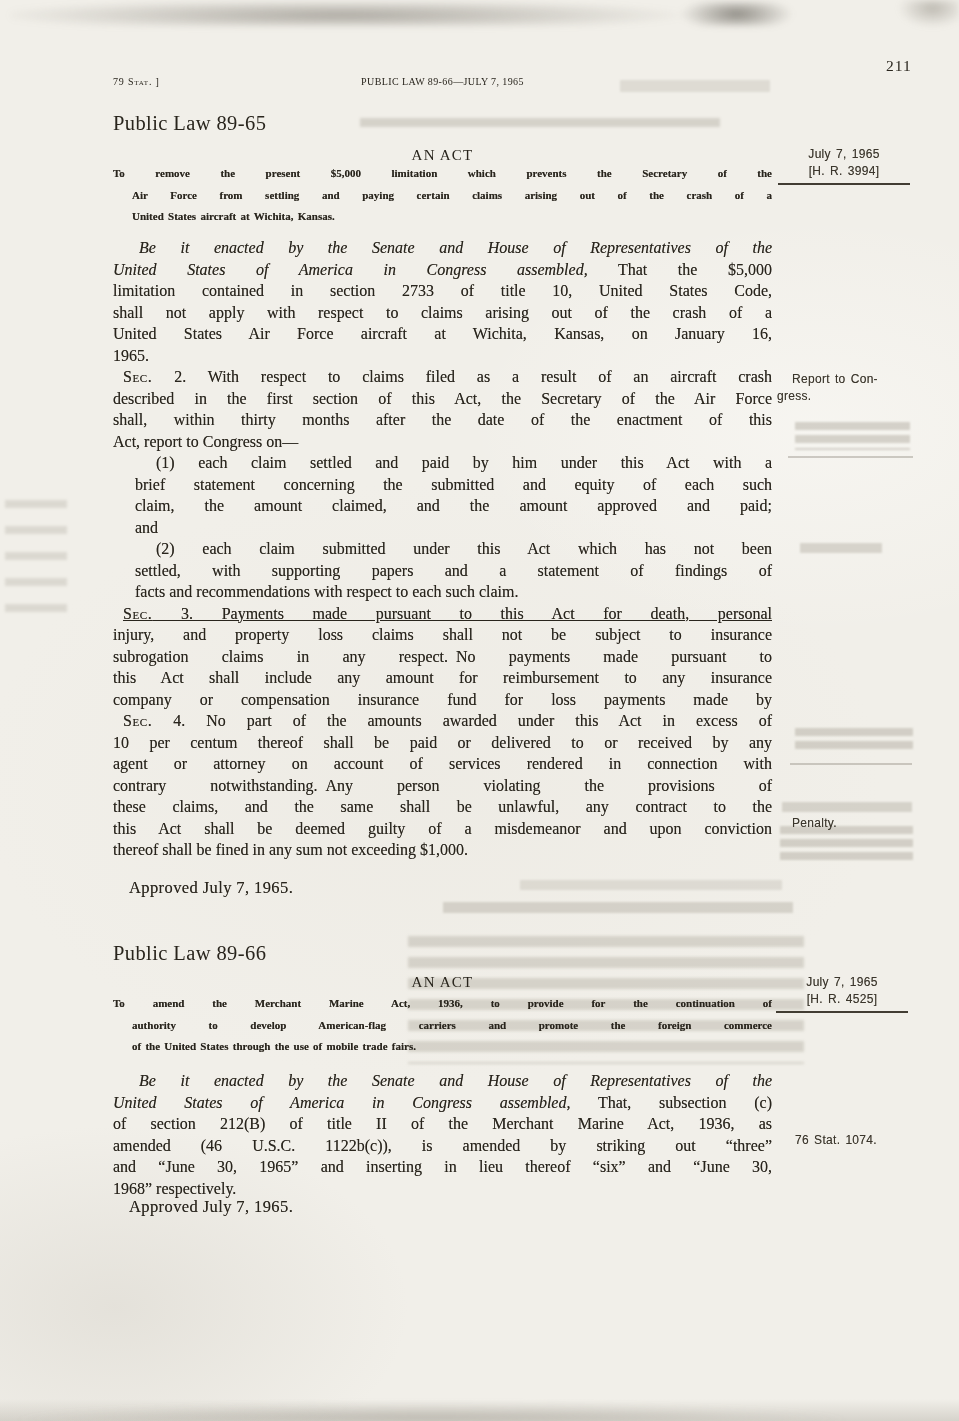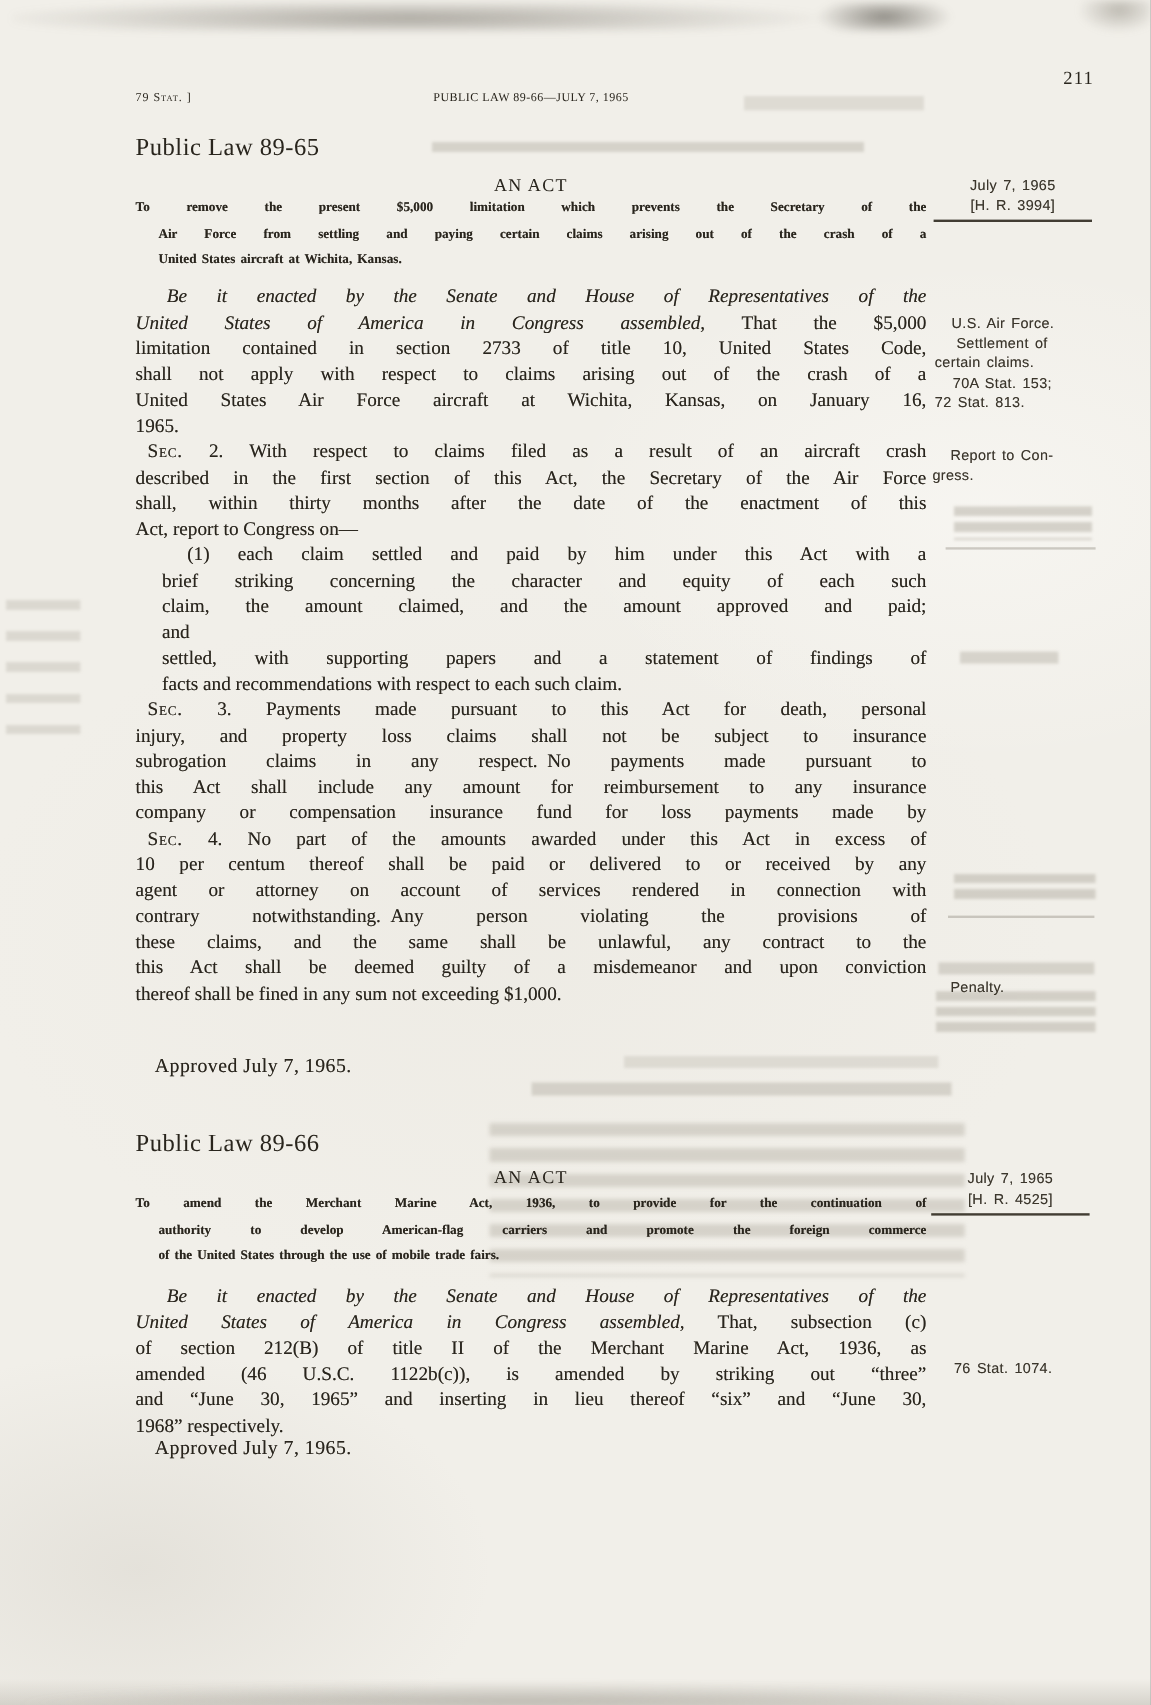--- a/index.html
+++ b/index.html
@@ -144,30 +144,31 @@
           <div class="ln end"><span>1965.</span></div>
         </div>
         <div class="para">
           <div class="ln" style="padding-left: 10px;"><span class="sc">Sec.</span><span> 2. With respect to claims filed as a result of an aircraft crash</span></div>
           <div class="ln"><span>described in the first section of this Act, the Secretary of the Air Force</span></div>
           <div class="ln"><span>shall, within thirty months after the date of the enactment of this</span></div>
           <div class="ln end"><span>Act, report to Congress on—</span></div>
         </div>
         <div class="para list">
           <div class="ln" style="padding-left: 21px;"><span>(1) each claim settled and paid by him under this Act with a</span></div>
-          <div class="ln"><span>brief striking concerning the character and equity of each such</span></div>
+          <div class="ln"><span>brief statement concerning the submitted and equity of each such</span></div>
           <div class="ln"><span>claim, the amount claimed, and the amount approved and paid;</span></div>
           <div class="ln end"><span>and</span></div>
         </div>
         <div class="para list">
+          <div class="ln" style="padding-left: 21px;"><span>(2) each claim submitted under this Act which has not been</span></div>
           <div class="ln"><span>settled, with supporting papers and a statement of findings of</span></div>
           <div class="ln end"><span>facts and recommendations with respect to each such claim.</span></div>
         </div>
         <div class="para">
-          <div class="ln" style="padding-left: 10px;"><span class="sc">Sec.</span><span> 3. Payments made pursuant to this Act for death, personal</span></div>
+          <div class="ln" style="padding-left: 10px; text-decoration: underline;"><span class="sc">Sec.</span><span> 3. Payments made pursuant to this Act for death, personal</span></div>
           <div class="ln"><span>injury, and property loss claims shall not be subject to insurance</span></div>
           <div class="ln"><span>subrogation claims in any respect. No payments made pursuant to</span></div>
           <div class="ln"><span>this Act shall include any amount for reimbursement to any insurance</span></div>
           <div class="ln"><span>company or compensation insurance fund for loss payments made by</span></div>
         </div>
         <div class="para">
           <div class="ln" style="padding-left: 10px;"><span class="sc">Sec.</span><span> 4. No part of the amounts awarded under this Act in excess of</span></div>
           <div class="ln"><span>10 per centum thereof shall be paid or delivered to or received by any</span></div>
           <div class="ln"><span>agent or attorney on account of services rendered in connection with</span></div>
           <div class="ln"><span>contrary notwithstanding. Any person violating the provisions of</span></div>
@@ -198,27 +199,20 @@
         </div>
       </div>
     <div class="approved">Approved July 7, 1965.</div>
   </section>
 
   <aside class="mnote n0 centered">
       <div class="nln">July 7, 1965</div>
       <div class="nln">[H. R. 3994]</div>
       <div class="nrule"></div>
     </aside>
-  <aside class="mnote n1">
-      <div class="nln" style="padding-left: 14px;">U.S. Air Force.</div>
-      <div class="nln" style="padding-left: 18px;">Settlement of</div>
-      <div class="nln">certain claims.</div>
-      <div class="nln" style="padding-left: 15px;">70A Stat. 153;</div>
-      <div class="nln">72 Stat. 813.</div>
-    </aside>
   <aside class="mnote n2">
       <div class="nln" style="padding-left: 15px;">Report to Con-</div>
       <div class="nln">gress.</div>
     </aside>
   <aside class="mnote n3">
       <div class="nln">Penalty.</div>
     </aside>
   <aside class="mnote n4 centered">
       <div class="nln">July 7, 1965</div>
       <div class="nln">[H. R. 4525]</div>

